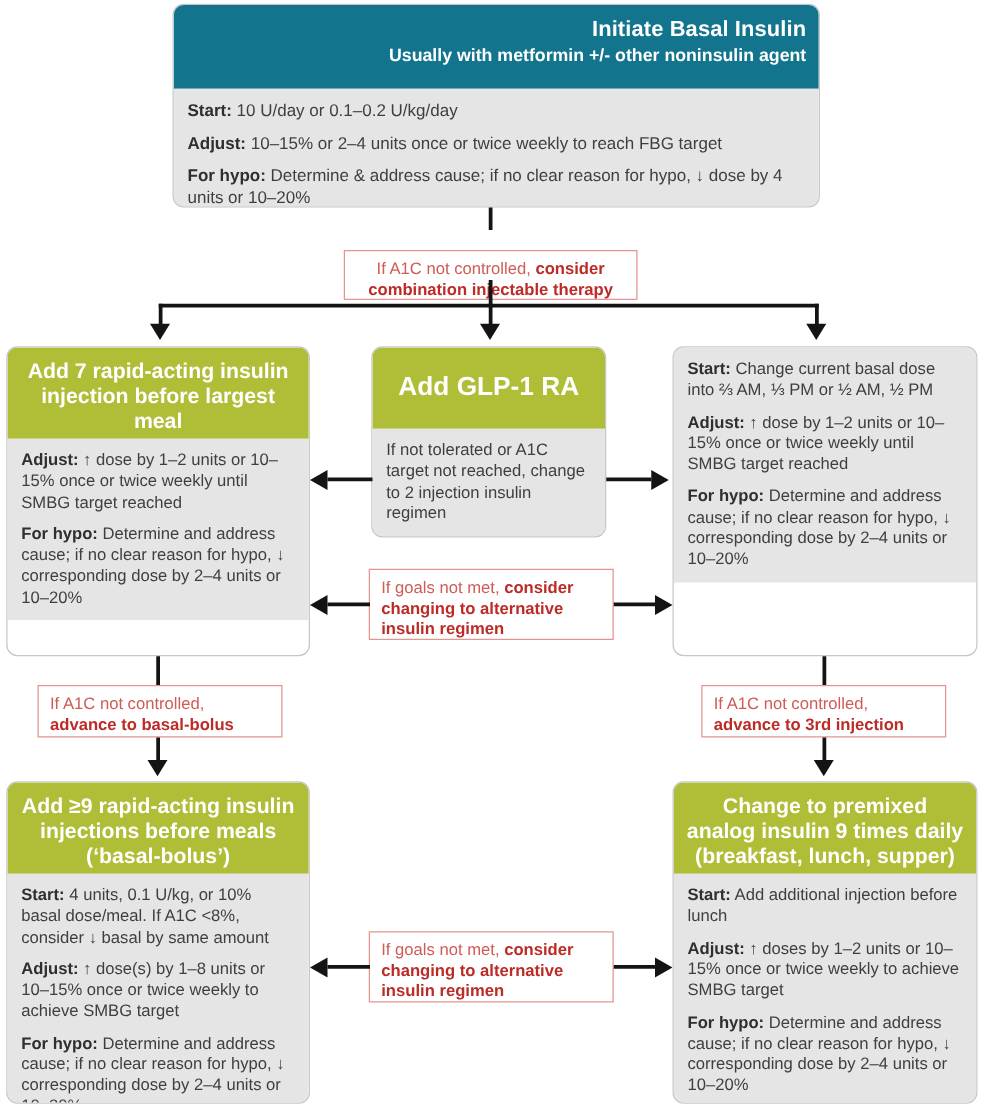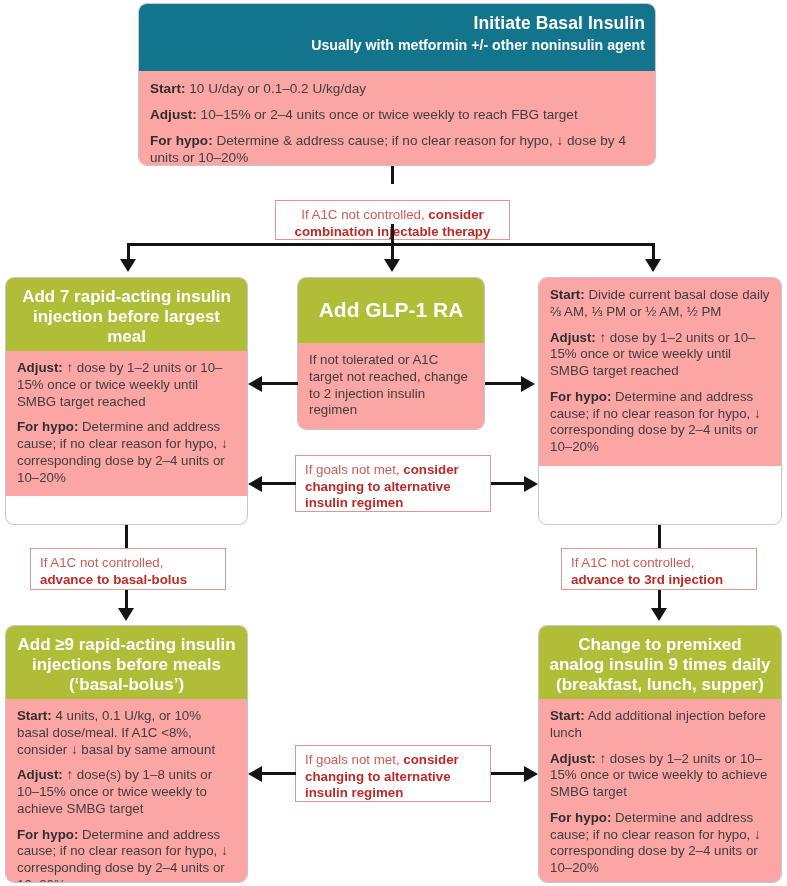--- a/index.html
+++ b/index.html
@@ -24,21 +24,21 @@
     text-align:center;
     line-height:1.18;
     padding:9px 10px 10px 10px;
     box-sizing:border-box;
   }
   .head-teal{background:#13758d;text-align:right;}
   .head-olive{background:#b0bd36;}
   .card-body{
     padding:9px 11px 10px 11px;
     box-sizing:border-box;
-    background:#fca5a5;
+    background:#e5e5e5;
   }
   .para{margin:0 0 9px 0;line-height:1.26;}
   .para:last-child{margin-bottom:0;}
   .para b{color:#2f2f2f;font-weight:bold;}
 
   
   .callout{
     position:absolute;box-sizing:border-box;
     border:1px solid #e4958f;
     background:#ffffff;
@@ -117,21 +117,21 @@
 </div>
 
 <div class="ln hl" style="left:262px;top:382px;width:36px;"></div>
 <div class="ar-l" style="left:248px;top:376px;"></div>
 <div class="ln hl" style="left:485px;top:382px;width:36px;"></div>
 <div class="ar-r" style="left:521px;top:376px;"></div>
 
 <div class="node card" style="left:538px;top:277px;width:244px;height:248px;">
   <div class="card-body" style="font-size:13.3px;">
     <p class="para">
-      <b>Start:</b><span> Divide current basal dose daily ⅔ AM, ⅓ PM or ½ AM, ½ PM</span>
+      <b>Start:</b><span> Change current basal dose into ⅔ AM, ⅓ PM or ½ AM, ½ PM</span>
     </p>
     <p class="para">
       <b>Adjust:</b><span> ↑ dose by 1–2 units or 10–15% once or twice weekly until SMBG target reached</span>
     </p>
     <p class="para">
       <b>For hypo:</b><span> Determine and address cause; if no clear reason for hypo, ↓ corresponding dose by 2–4 units or 10–20%</span>
     </p>
   </div>
 </div>
 

